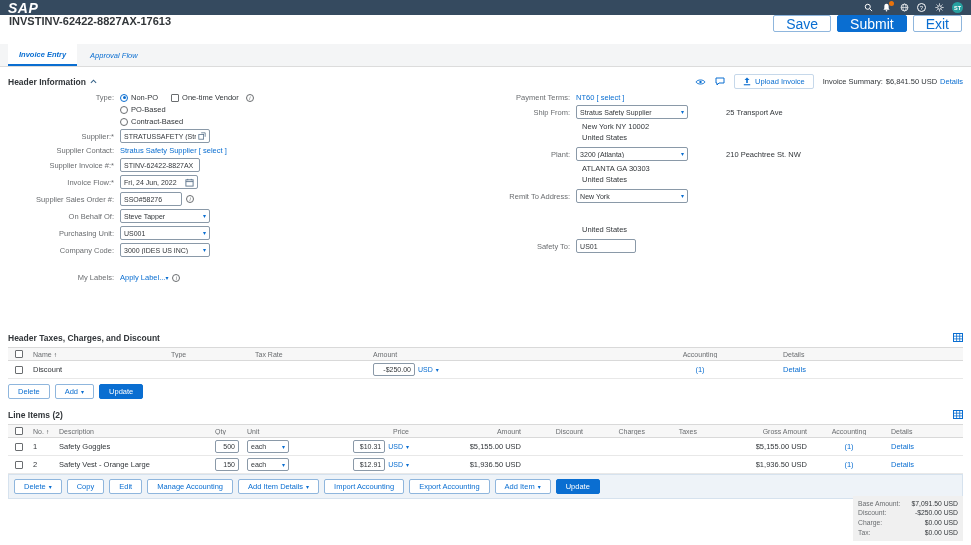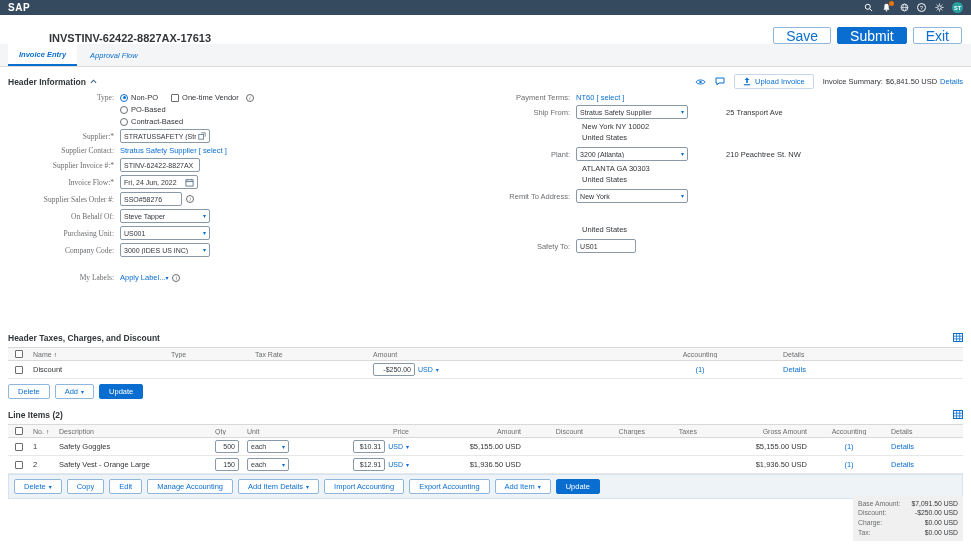--- a/index.html
+++ b/index.html
@@ -2,28 +2,28 @@
 <html><head>
 <meta charset="utf-8">
 <style>
 *{box-sizing:border-box;margin:0;padding:0;}
 html,body{width:971px;height:545px;}
 body{font-family:"Liberation Sans",sans-serif;background:#fff;overflow:hidden;font-size:8px;color:#32363a;position:relative;}
 svg{display:block;}
 .link{color:#0a6ed1;cursor:pointer;text-decoration:none;}
 
 .shell{height:15px;background:#354a5f;display:flex;align-items:center;justify-content:space-between;padding:0 8px;}
-.brand{color:#fff;font-weight:bold;font-size:10px;letter-spacing:.5px;}
+.brand{color:#fff;font-weight:bold;font-style:italic;font-size:14px;letter-spacing:.5px;}
 .shell-right{display:flex;align-items:center;gap:8px;}
 .sicon{position:relative;display:inline-flex;align-items:center;justify-content:center;width:10px;height:10px;}
 .badge{position:absolute;top:-2px;right:-3px;width:5px;height:5px;border-radius:50%;background:#e9730c;}
 .qmark{width:9px;height:9px;border:1px solid #fff;border-radius:50%;color:#fff;font-size:6px;display:inline-flex;align-items:center;justify-content:center;}
 .avatar{width:11px;height:11px;border-radius:50%;background:#27a0a0;color:#fff;font-size:5.5px;font-weight:bold;display:inline-flex;align-items:center;justify-content:center;}
 
-.titlebar{height:29px;display:flex;align-items:flex-end;justify-content:space-between;padding:0 9px;margin-left:40px;}
+.titlebar{height:29px;display:flex;align-items:flex-start;justify-content:space-between;padding:0 9px;}
 .title{font-size:11px;font-weight:bold;color:#32363a;}
 .tb-btns{display:flex;gap:6px;}
 .btn{font-size:14px;height:17px;padding:0 12px;border-radius:2px;border:1px solid #8fb6dd;background:#fff;color:#0a6ed1;display:inline-flex;align-items:center;justify-content:center;gap:3px;cursor:pointer;white-space:nowrap;}
 .btn.primary{background:#0a6ed1;border-color:#0a6ed1;color:#fff;}
 .btn.sm{height:15px;font-size:7.5px;padding:0 9px;}
 
 .tabbar{height:23px;background:#f4f5f6;border-bottom:1px solid #dcdcdc;display:flex;align-items:stretch;padding-left:8px;gap:2px;font-style:italic;}
 .tab{font-size:7.5px;color:#0a6ed1;display:flex;align-items:center;padding:0 11px;cursor:pointer;}
 .tab.active{background:#fff;border-bottom:2px solid #0a6ed1;font-weight:bold;}
 
@@ -32,21 +32,21 @@
 .sect-title{font-size:8.5px;font-weight:bold;display:inline-flex;align-items:center;gap:4px;}
 .hdr-right{display:flex;align-items:center;gap:9px;}
 .summary{font-size:7.5px;color:#32363a;display:inline-flex;gap:3px;align-items:center;}
 .upload-btn{height:15px;font-size:7.5px;padding:0 8px;border:1px solid #c6d8ea;background:#fff;color:#0a6ed1;border-radius:2px;display:inline-flex;align-items:center;gap:4px;cursor:pointer;}
 
 .formwrap{display:flex;padding:2px 8px 0 8px;min-height:232px;}
 .fcol-left{width:472px;}
 .fcol-right{width:483px;}
 .frow{display:flex;align-items:center;margin-bottom:3px;}
 .lbl{font-size:7.5px;color:#6a6d70;text-align:right;padding-right:6px;}
-.fcol-left .lbl{width:104px;flex-shrink:0;font-family:Liberation Serif, serif;}
+.fcol-left .lbl{width:104px;flex-shrink:0;}
 .fcol-right .lbl{width:96px;flex-shrink:0;}
 .optlbl{font-size:7.5px;color:#32363a;margin:0 3px;}
 .radio{position:relative;width:8px;height:8px;border:1px solid #6a6d70;border-radius:50%;background:#fff;display:inline-block;flex-shrink:0;cursor:pointer;}
 .radio.sel{border-color:#0a6ed1;}
 .radio.sel::after{content:"";position:absolute;left:1.5px;top:1.5px;width:3px;height:3px;border-radius:50%;background:#0a6ed1;}
 .checkbox{width:8px;height:8px;border:1px solid #6a6d70;border-radius:1px;background:#fff;display:inline-block;flex-shrink:0;cursor:pointer;}
 .info-i{width:8px;height:8px;border:1px solid #6a6d70;border-radius:50%;color:#6a6d70;font-size:5.5px;font-style:italic;display:inline-flex;align-items:center;justify-content:center;margin-left:4px;flex-shrink:0;}
 .field{border:1px solid #8a99a8;border-radius:2px;height:14px;background:#fff;display:flex;align-items:center;font-size:7px;color:#32363a;padding:0 3px;gap:2px;overflow:hidden;cursor:text;}
 .field .grow{flex:1;overflow:hidden;white-space:nowrap;}
 .field .ic{flex-shrink:0;}

